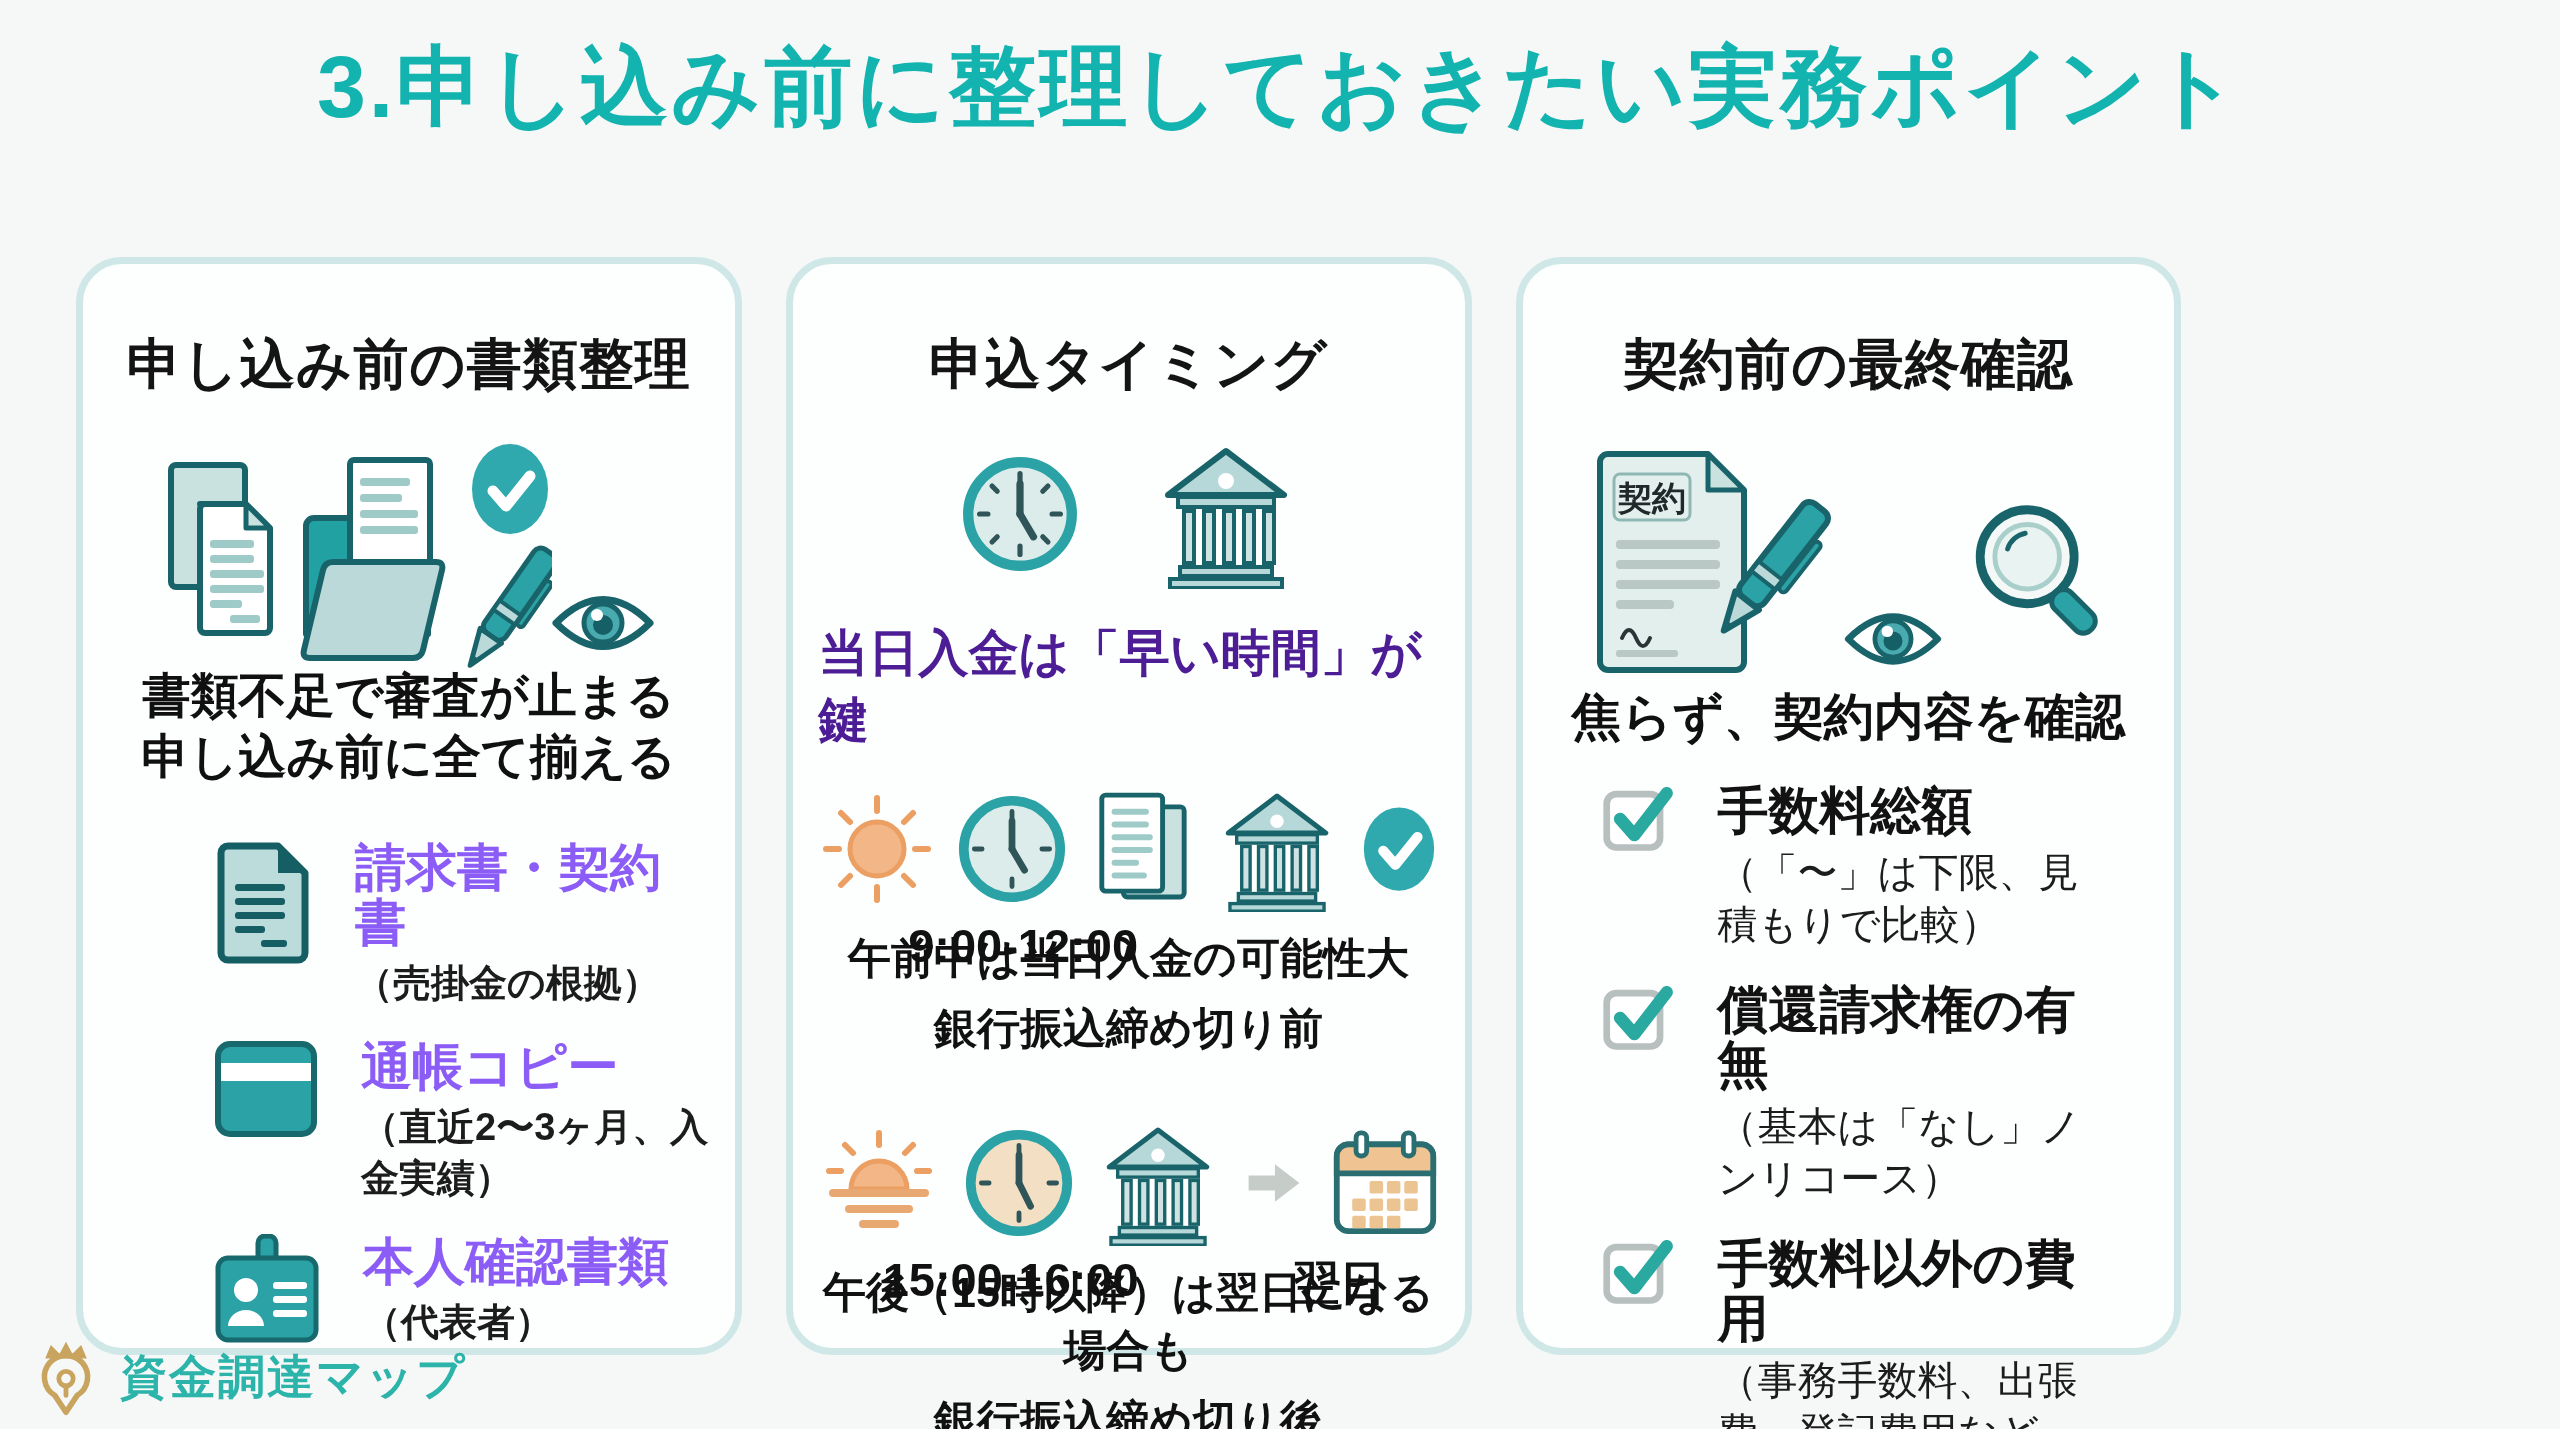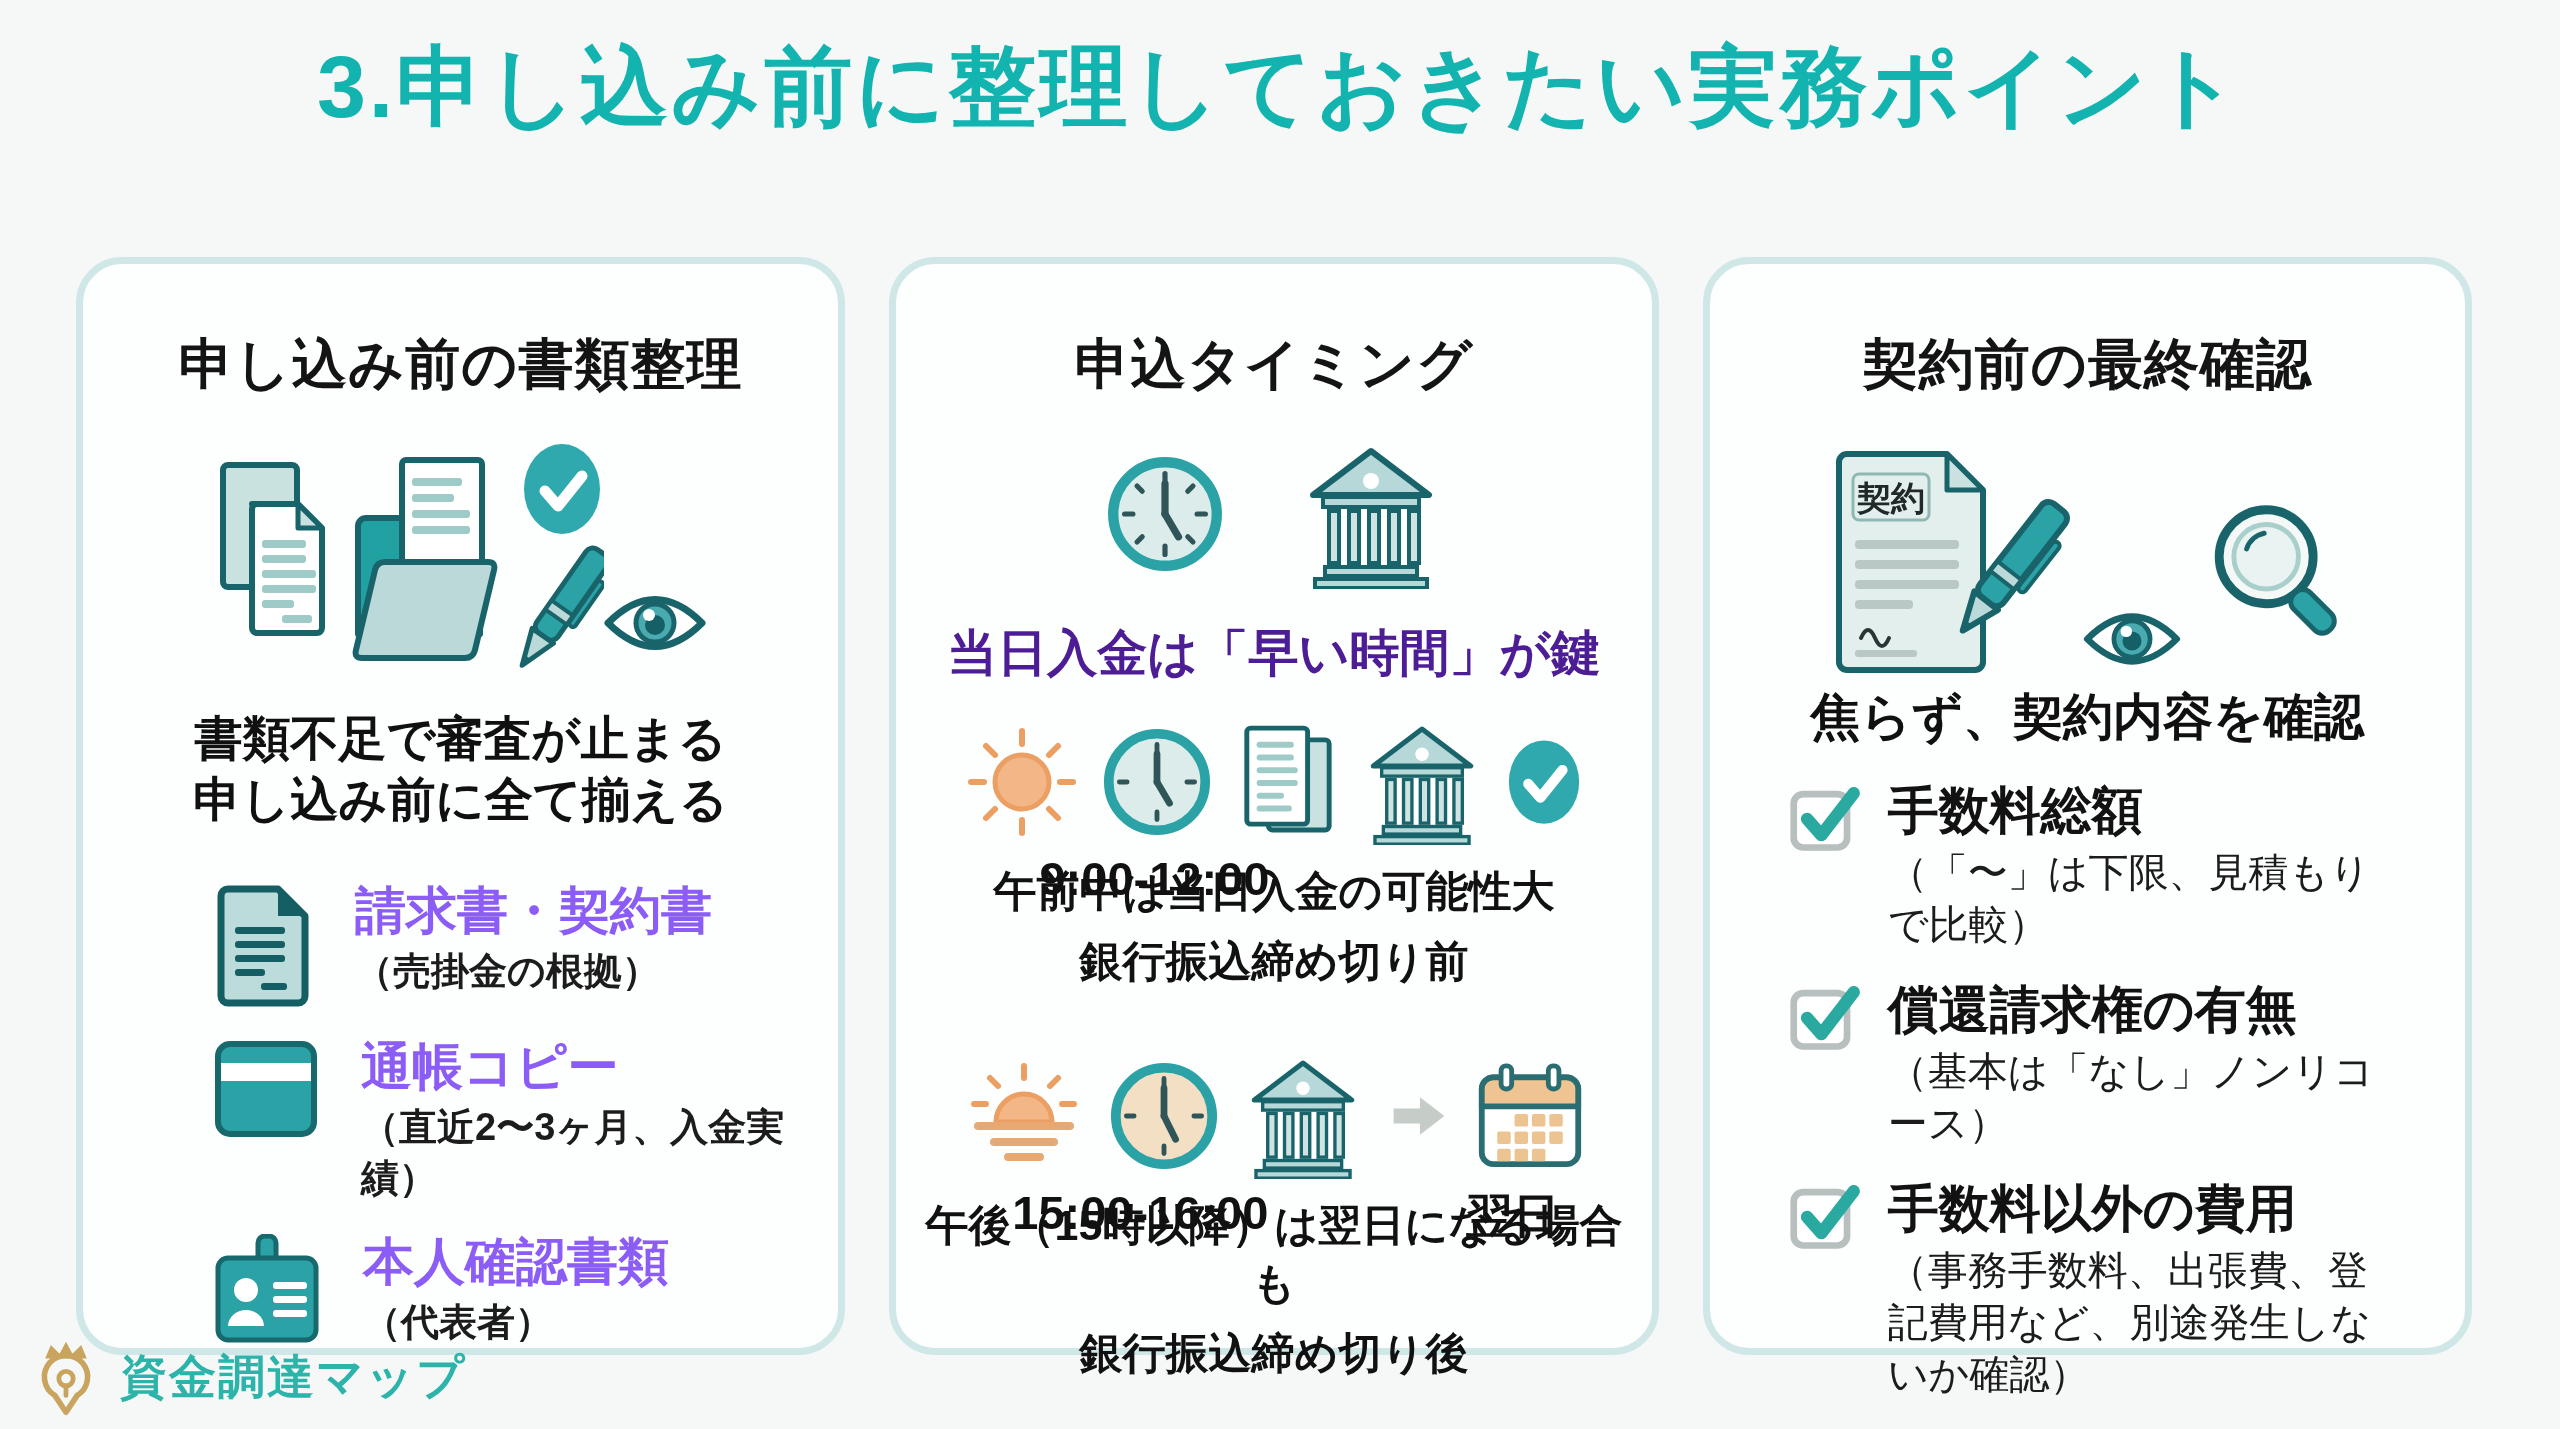--- a/index.html
+++ b/index.html
@@ -10,21 +10,21 @@
     color:#151515;
   }
   .page{position:relative;width:2560px;height:1429px;}
   .page-title{
     position:absolute;top:28px;left:0;width:100%;
     margin:0;text-align:center;
     font-size:88px;font-weight:900;letter-spacing:3px;
     color:#13b4af;
   }
   .cards{
-    position:absolute;top:257px;left:76px;width:2396px;height:1098px;
+    position:absolute;top:257px;left:76px;width:2105px;height:1098px;
     display:flex;gap:44px;
   }
   .card{
     flex:1 1 0;box-sizing:border-box;
     background:#fdfefe;
     border:7px solid #cfe8e7;border-radius:46px;
     display:flex;flex-direction:column;align-items:center;
     padding:40px 26px 0;
   }
   .card-heading{
@@ -60,21 +60,21 @@
   .t-nextday{left:84%;}
   .line{font-size:43px;font-weight:900;margin-top:12px;text-align:center;color:#111;}
   .divider{width:88%;height:8px;border-radius:4px;background:#d6c59b;margin:30px auto 0;}
   
   .cluster3{display:flex;align-items:flex-end;gap:22px;margin-top:46px;height:238px;}
   .cluster3 .ic-contract{width:228px;height:236px;overflow:visible;}
   .cluster3 .ic-eye{width:102px;height:78px;margin-bottom:6px;}
   .cluster3 .ic-magnifier{width:138px;height:186px;}
   .key-msg3{font-size:50px;font-weight:900;color:#101010;}
   .check-list{width:100%;box-sizing:border-box;padding:0 34px 0 52px;}
-  .check-row{display:flex;align-items:flex-start;gap:20px;margin-top:32px;}
+  .check-row{display:flex;align-items:flex-start;gap:37px;margin-top:32px;}
   .check-row .cb-icon{flex:none;margin-top:-6px;}
   .check-label{font-size:51px;font-weight:900;line-height:1.08;color:#121212;}
   .check-note{font-size:40px;font-weight:400;margin-top:8px;line-height:1.3;color:#1c1c1c;}
   
   .footer{
     position:absolute;left:26px;bottom:6px;
     display:flex;align-items:center;gap:14px;
   }
   .footer-text{font-size:47px;font-weight:900;color:#2cb4aa;letter-spacing:2px;}
 </style>

